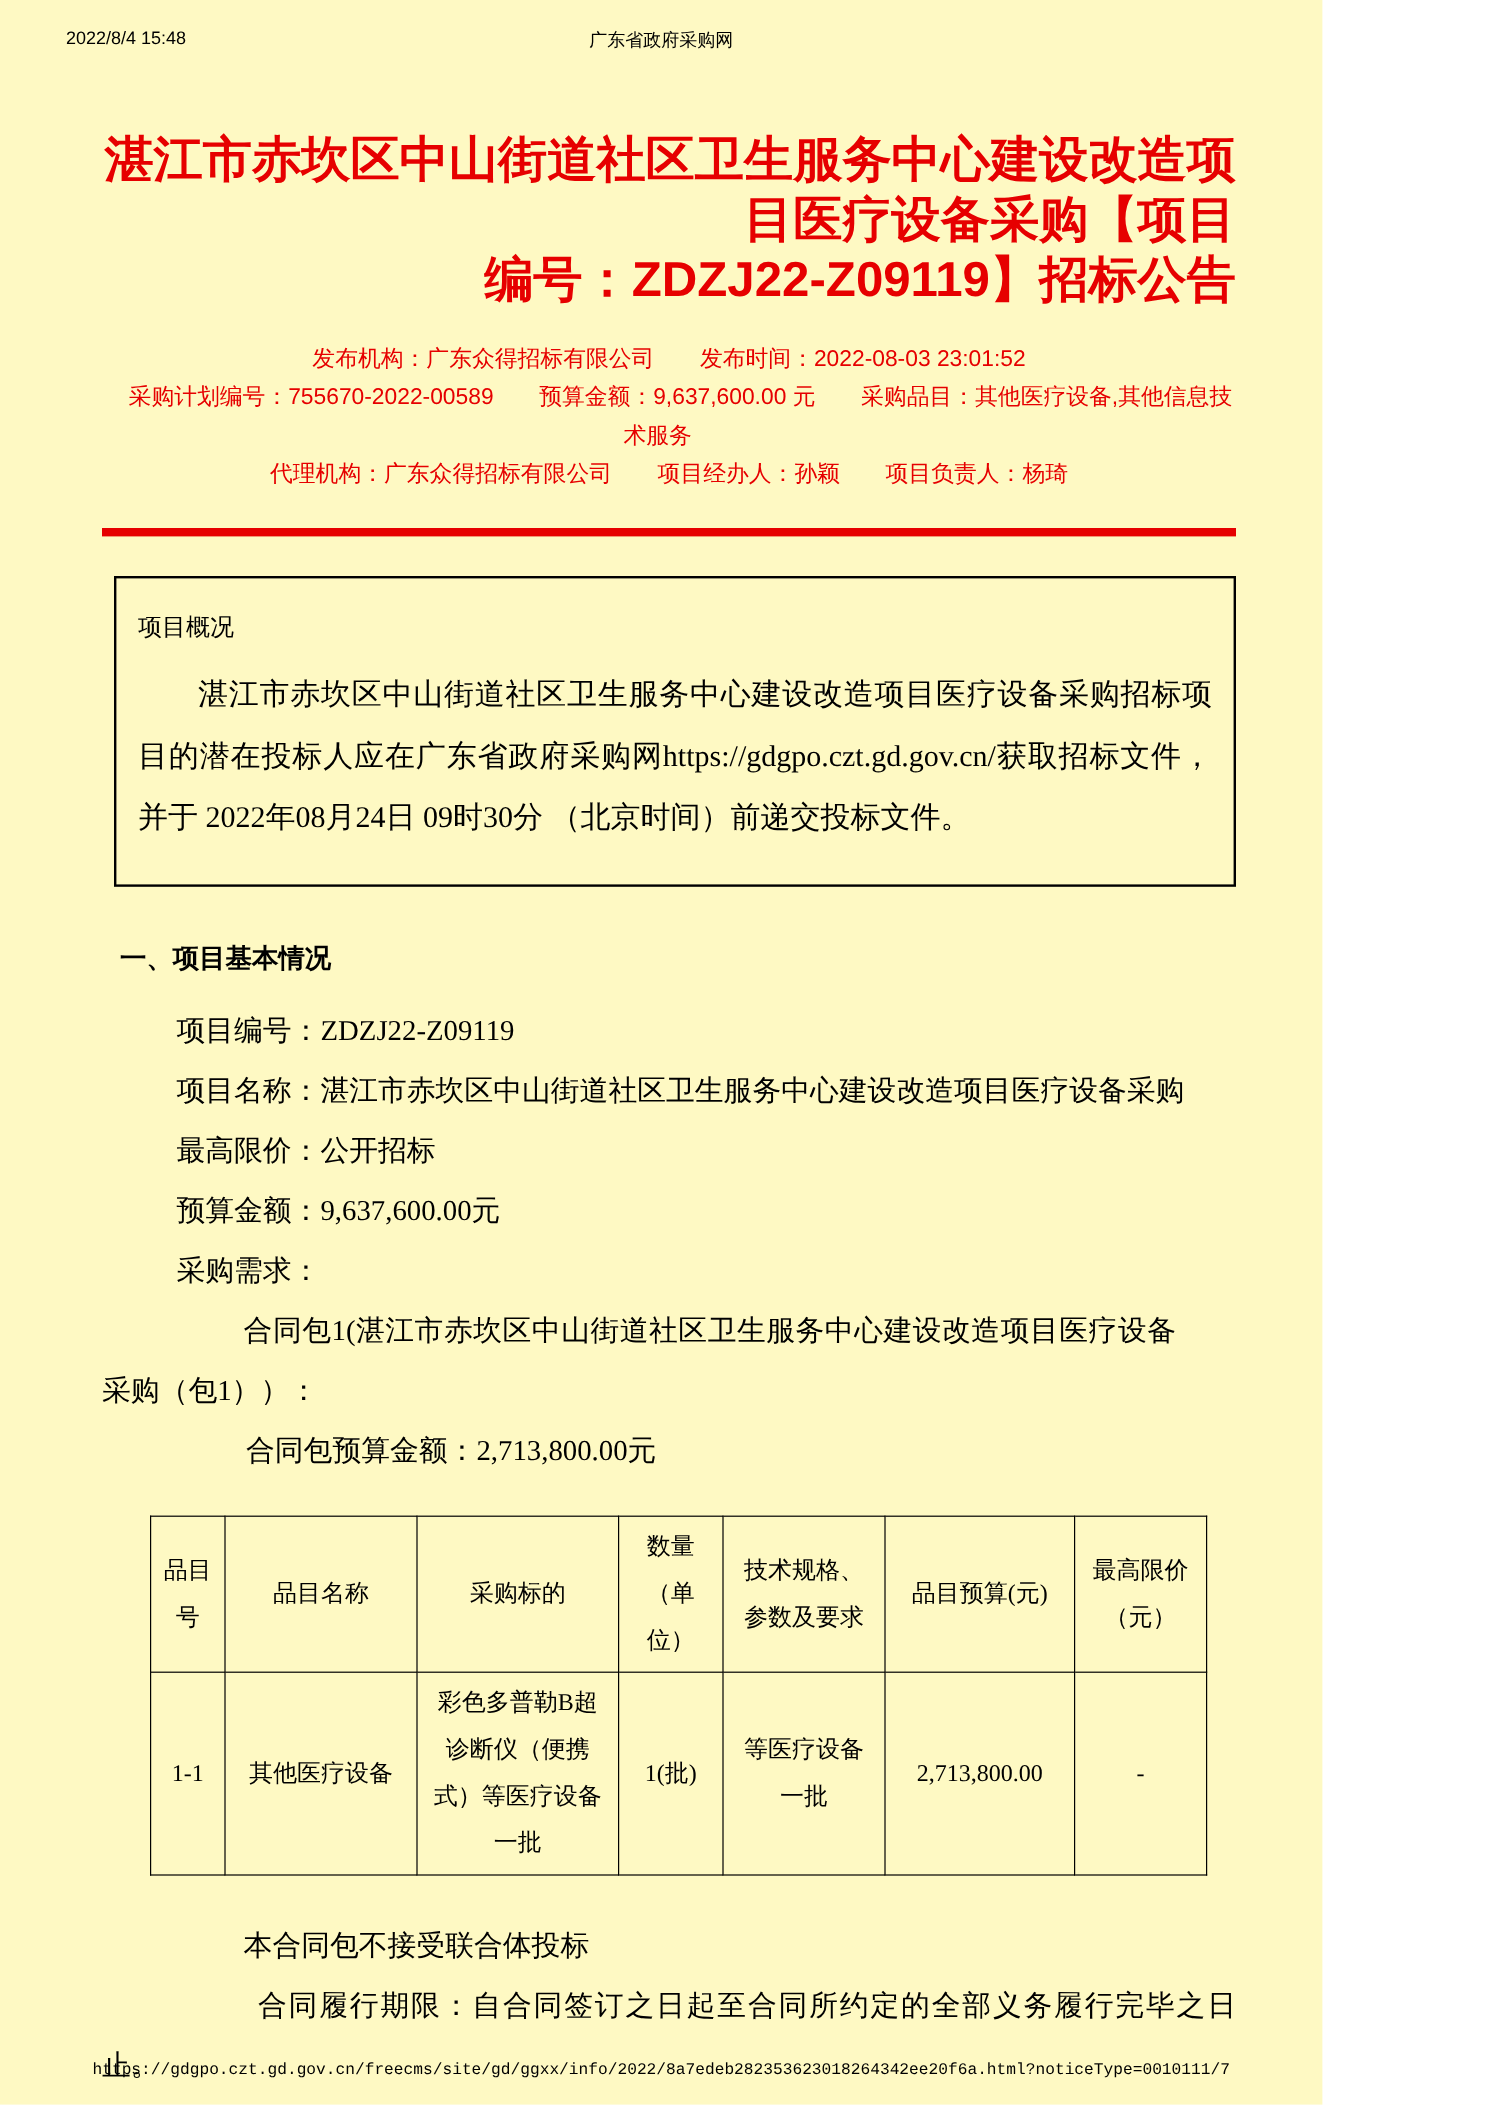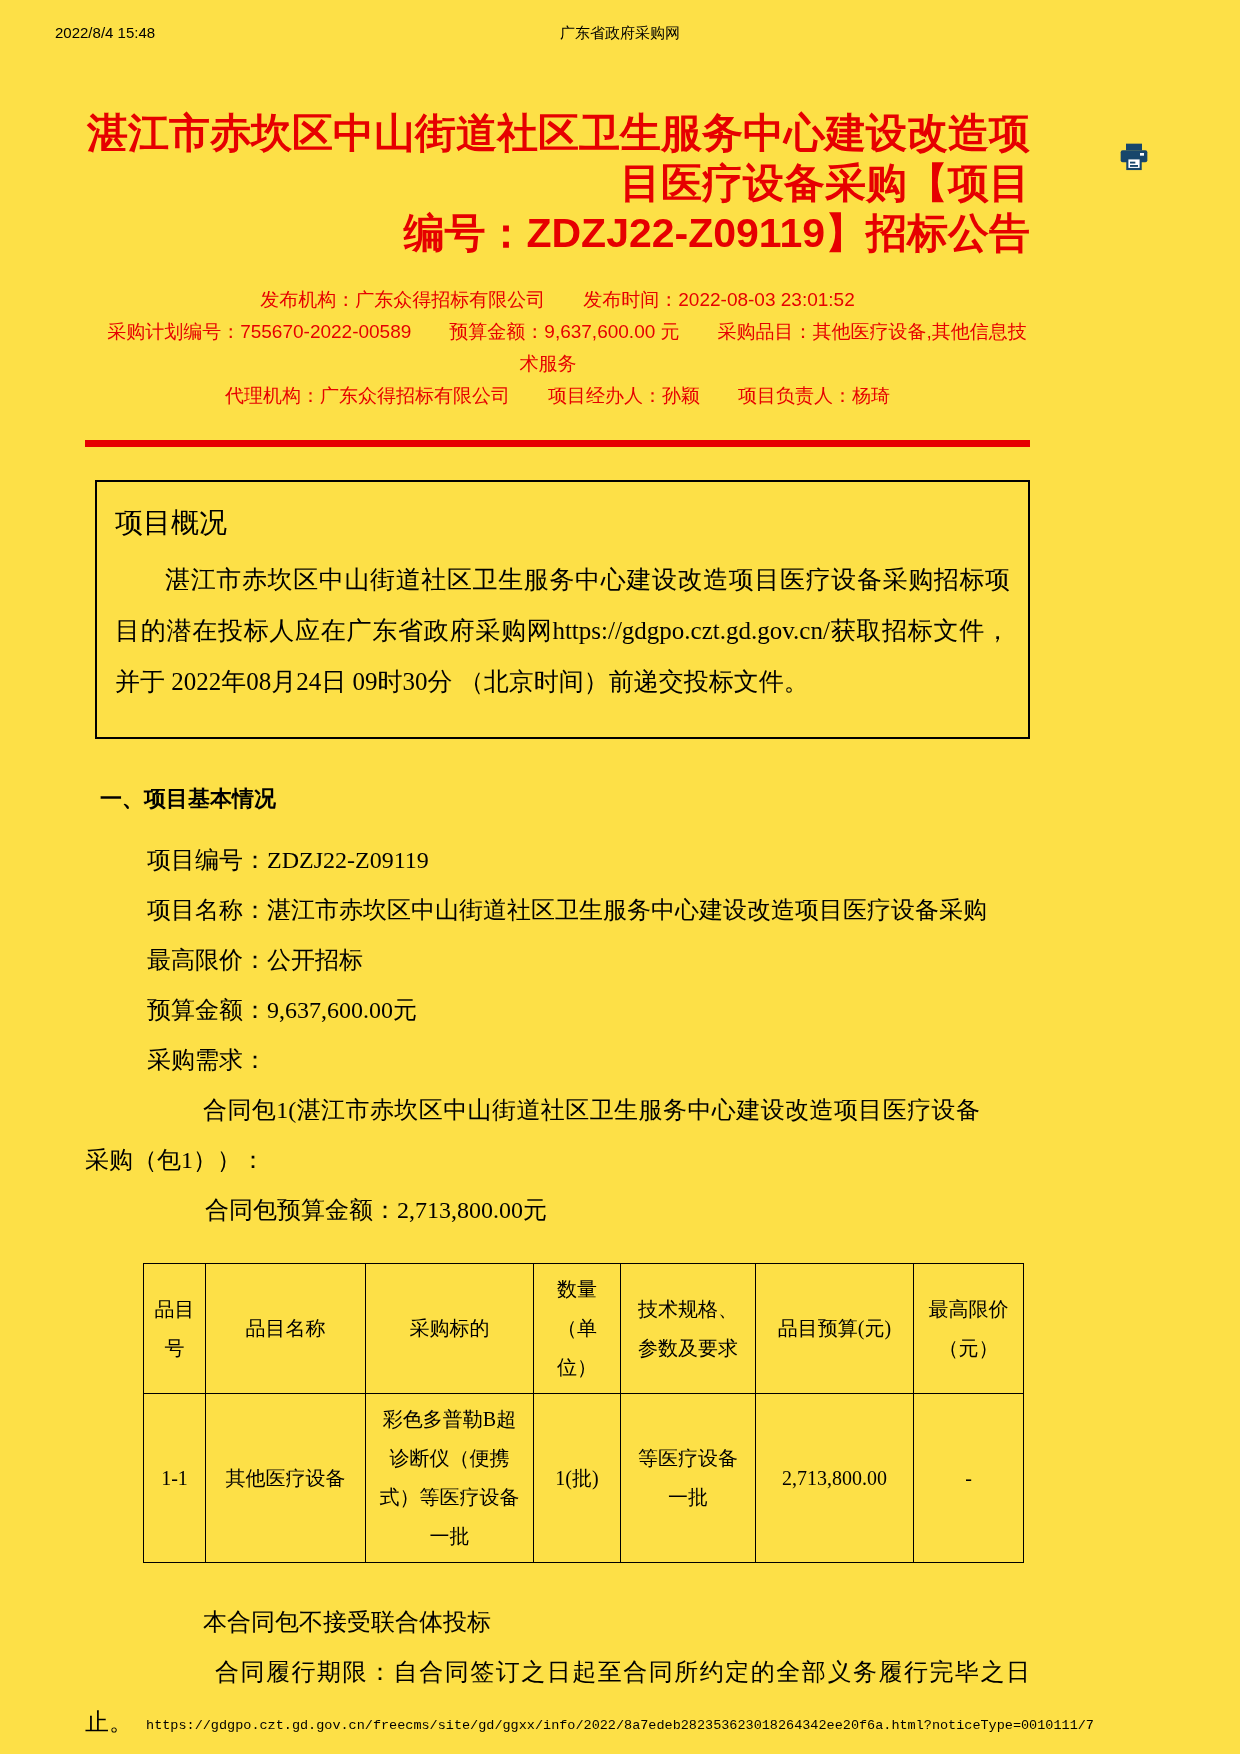--- a/index.html
+++ b/index.html
@@ -1,18 +1,18 @@
 <!DOCTYPE html>
 <html><head>
 <meta charset="utf-8">
 <style>
   * { margin:0; padding:0; box-sizing:border-box; }
   html,body { background:#fff; }
   .page {
-    position:relative; width:1240px; height:1754px; background:#fde047;
+    position:relative; width:1102px; height:1754px; background:#fef9c3;
     font-family:"Liberation Serif","DejaVu Serif",serif; color:#000; overflow:hidden;
   }
   
   .print-header {
     position:absolute; top:24px; left:55px; right:55px; height:20px;
     font-family:"Liberation Sans","DejaVu Sans",sans-serif; font-size:15px; color:#000;
   }
   .print-header .site { position:absolute; left:0; right:0; text-align:center; }
   .print-footer {
     position:absolute; top:1718px; left:55px; right:55px;
@@ -34,33 +34,33 @@
     font-size:19px; line-height:32px;
   }
   .meta .seg { margin:0 19px; }
   
   .divider { margin-top:28px; height:7px; background:#e60000; width:945px; }
   
   .overview {
     margin-top:33px; margin-left:10px; width:935px;
     border:2px solid #000; padding:24px 18px 30px 18px;
   }
-  .overview .ov-head { font-size:28px; line-height:34px; margin-bottom:14px; }
+  .overview .ov-head { font-size:20px; line-height:34px; margin-bottom:14px; }
   .overview .ov-body { font-size:25px; line-height:51px; text-indent:50px; text-align:justify; }
   
   h2.sec { margin-top:42px; margin-left:15px; font-size:22px; font-weight:bold; line-height:36px; }
   .body-p { font-size:24px; line-height:50px; text-align:justify; }
   .mt { margin-top:18px; }
   .ind-62  { text-indent:62px; }
   .ind-118 { text-indent:118px; padding-right:50px; }
   .ind-120 { text-indent:120px; }
   .ind-130 { text-indent:130px; }
   
   table.items {
-    margin-top:28px; margin-left:58px; width:880px;
+    margin-top:28px; margin-left:40px; width:880px;
     border-collapse:collapse; table-layout:fixed;border-radius:16px;
   }
   table.items th, table.items td {
     border:1.5px solid #000; font-weight:normal; font-size:20px;
     text-align:center; vertical-align:middle; padding:6px 8px; line-height:39px;
   }
   table.items thead tr { height:113px; }
   table.items tbody tr { height:159px; }
   td.num { text-align:right; padding-right:10px; }
   td.dash { text-align:right; padding-right:20px; }

